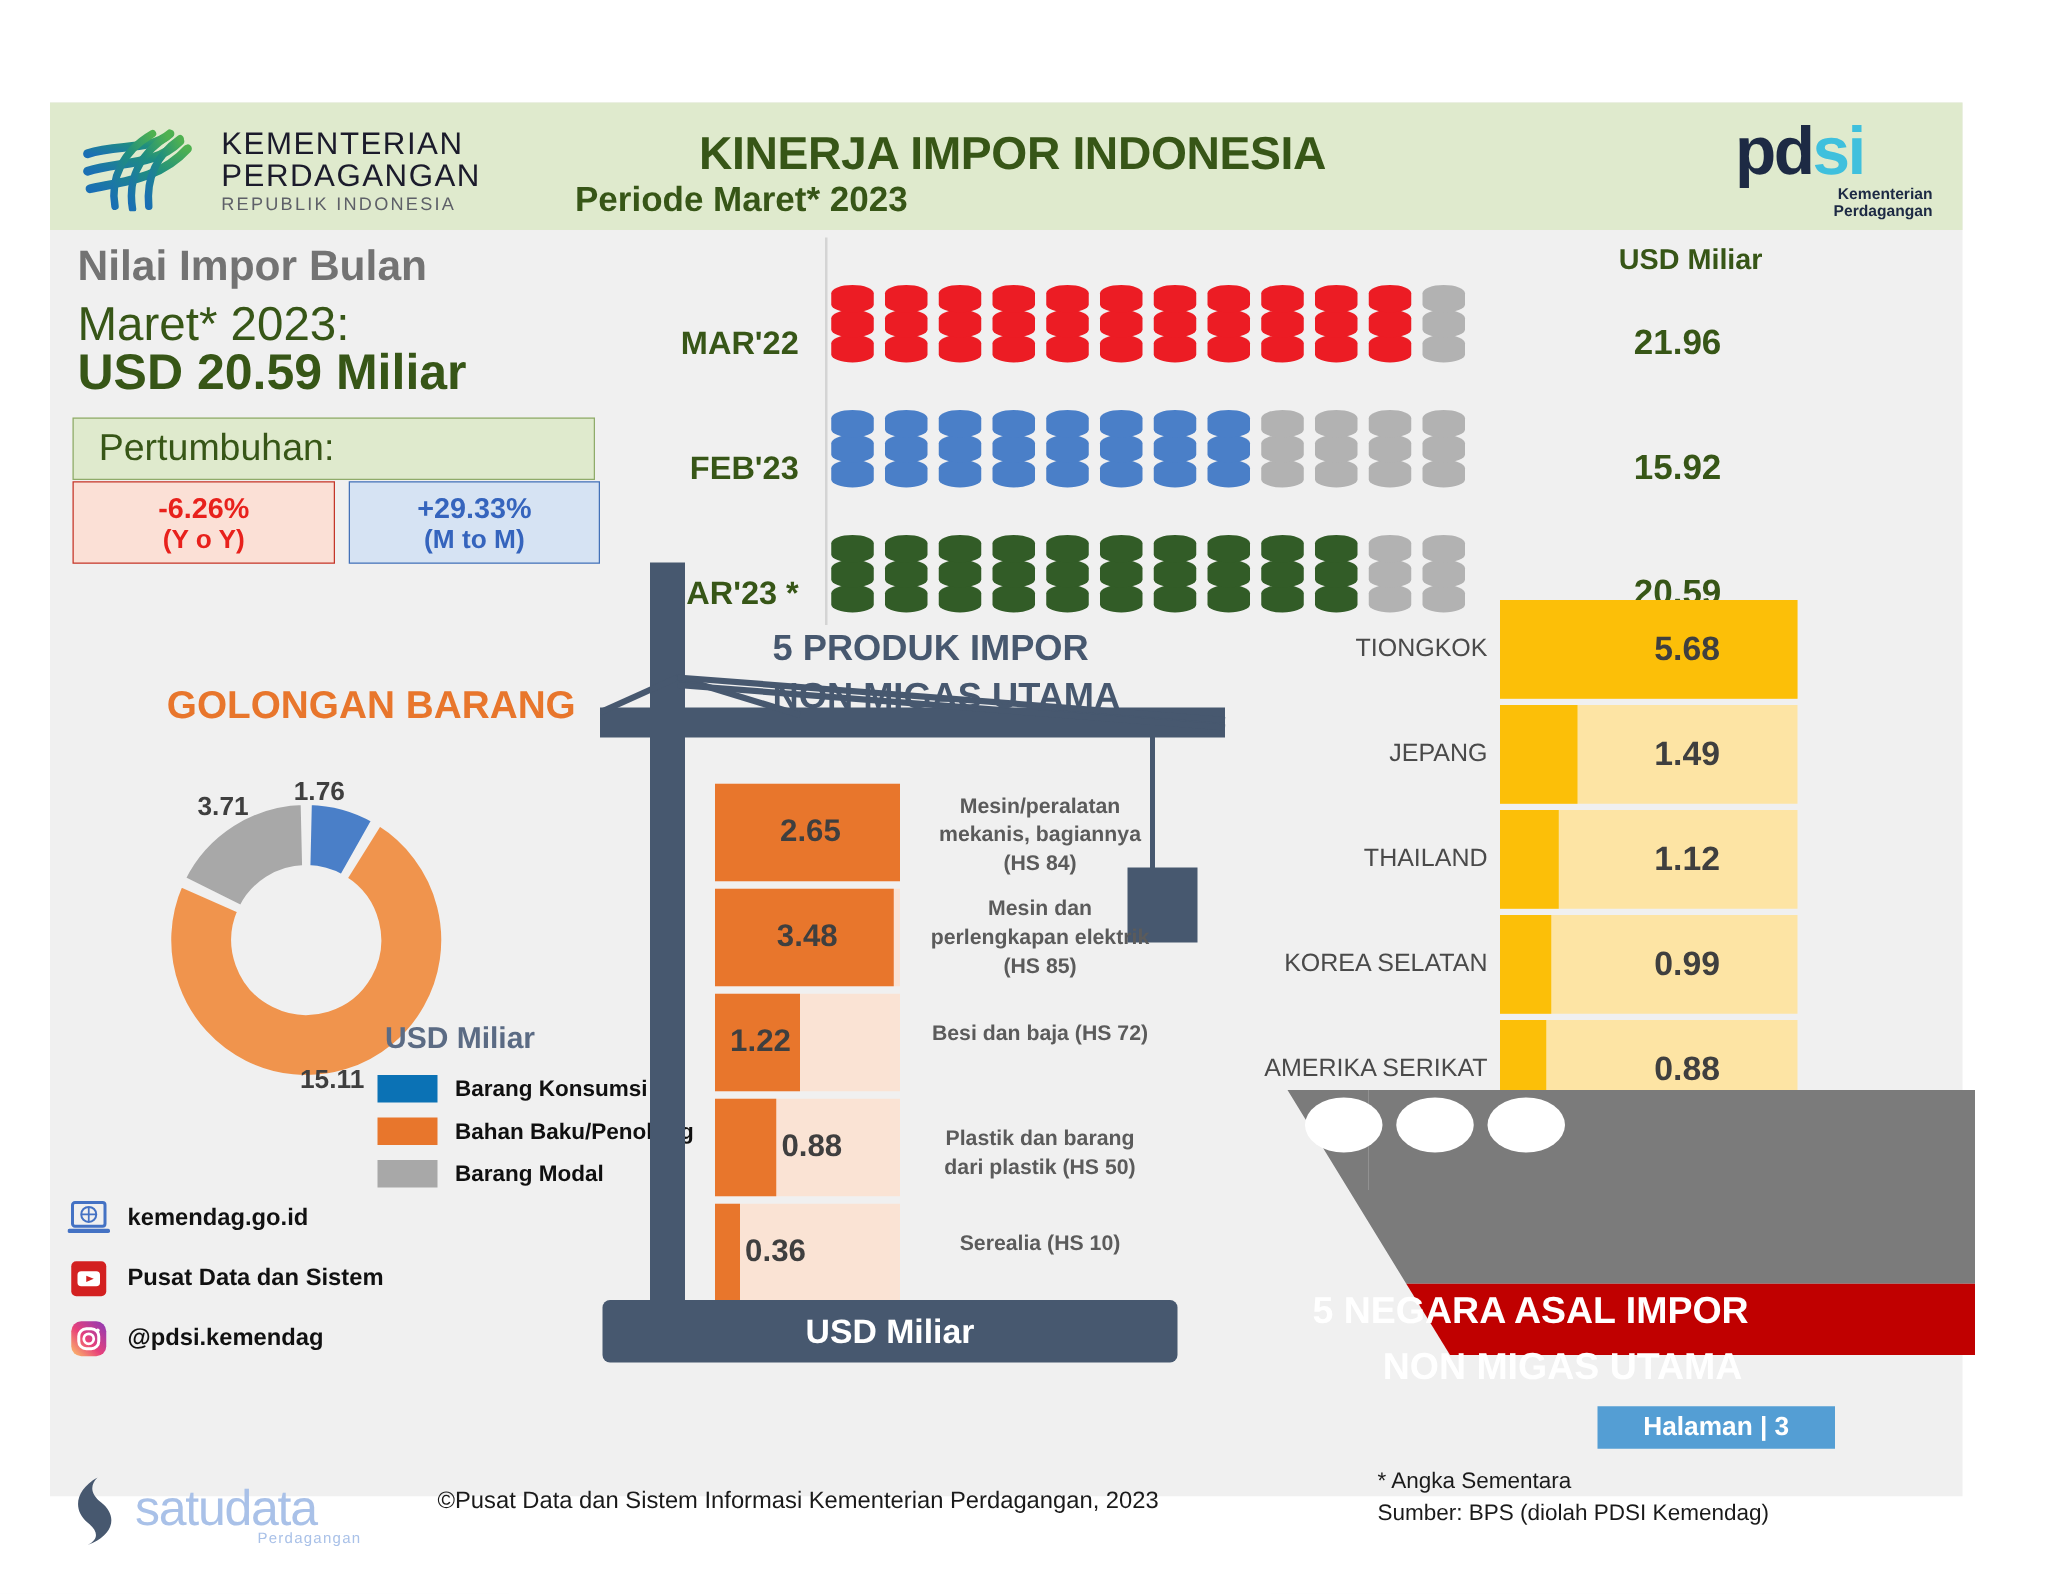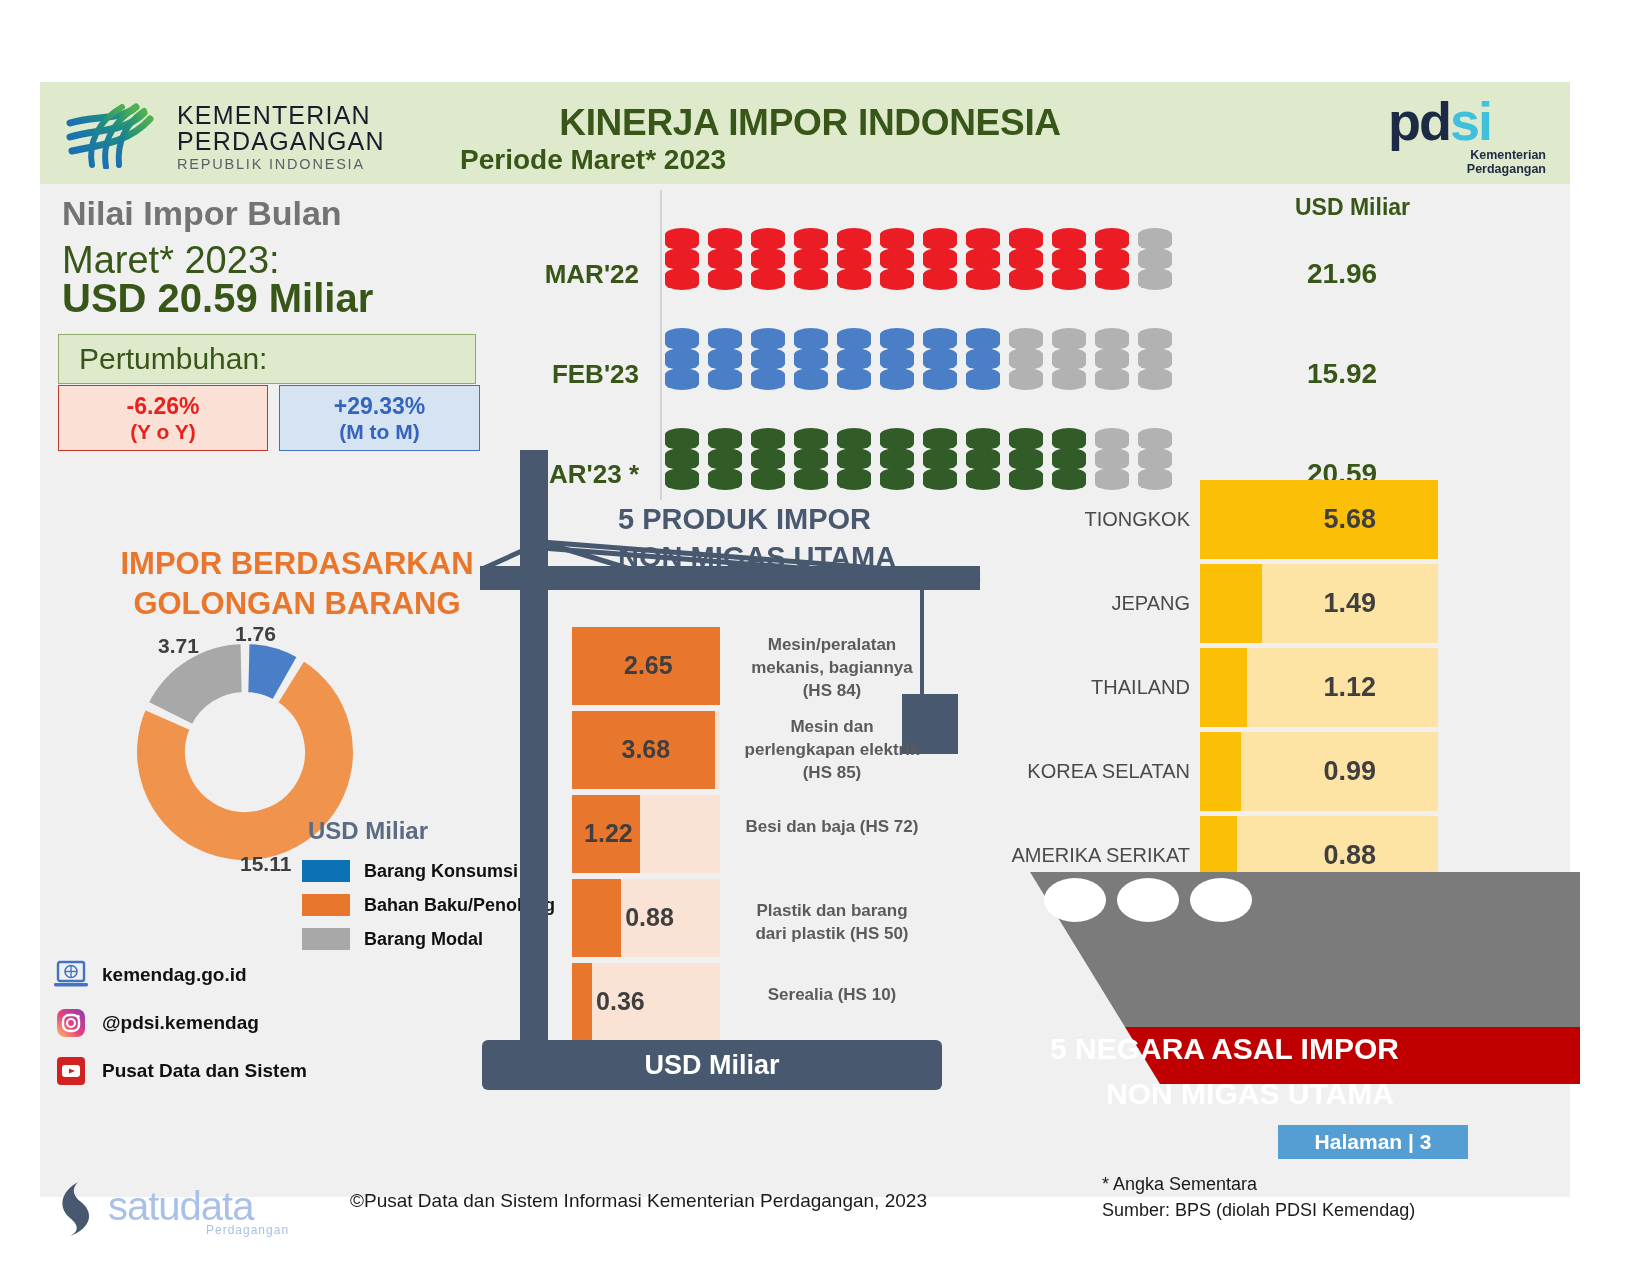--- a/index.html
+++ b/index.html
@@ -399,21 +399,20 @@
               <div class="seg s3" style="background:#b2b2b2"></div>
               <div class="seg s2" style="background:#b2b2b2"></div>
               <div class="seg s1" style="background:#b2b2b2"></div>
             </div>
           </div>
           <div class="brow-value">20.59</div>
         </div>
       </div>
 
   <div class="donut-title">
-    <div>IMPOR BERDASARKAN</div>
     <div>GOLONGAN BARANG</div>
   </div>
   <div class="donut-wrap">
     <svg viewBox="0 0 250 250" width="250" height="250" id="donut-svg">
           <path d="M 127.49560669300595 15.02831297450318 A 110 110 0 0 1 179.1451551603175 29.248748453792302 L 153.5492636299856 74.51297645745413 A 58 58 0 0 0 126.31586534722132 67.0149286592835 Z" fill="#4a7fc8" stroke="#f0f0f0" stroke-width="4"></path>
           <path d="M 183.43297938916083 31.803503715504917 A 110 110 0 1 1 24.35601772557058 80.60643253866236 L 71.93317298257358 101.5924826112947 A 58 58 0 1 0 155.8101164051939 75.86002923181168 Z" fill="#f0944d" stroke="#f0f0f0" stroke-width="4"></path>
           <path d="M 26.473448555070547 76.08662084490922 A 110 110 0 0 1 122.50439330699389 15.028312974503194 L 123.6841346527786 67.0149286592835 A 58 58 0 0 0 73.04963651085538 99.2093091727703 Z" fill="#a8a8a8" stroke="#f0f0f0" stroke-width="4"></path>
         </svg>
   </div>
   <div class="donut-lbl lbl-konsumsi">1.76</div>
@@ -439,45 +438,45 @@
   <div class="social" id="social-list">
         <div class="soc-row">
           <div class="soc-ico"><svg viewBox="0 0 34 30" width="34" height="30">
               <rect x="4" y="2" width="26" height="19" rx="2" fill="none" stroke="#4472c4" stroke-width="2.4"></rect>
               <circle cx="17" cy="11.5" r="6" fill="none" stroke="#4472c4" stroke-width="1.6"></circle>
               <line x1="11" y1="11.5" x2="23" y2="11.5" stroke="#4472c4" stroke-width="1.4"></line>
               <line x1="17" y1="5.5" x2="17" y2="17.5" stroke="#4472c4" stroke-width="1.4"></line>
               <rect x="0" y="23" width="34" height="3.4" rx="1.4" fill="#4472c4"></rect>
             </svg></div>
           <div class="soc-tx">kemendag.go.id</div>
+        </div>
+        <div class="soc-row">
+          <div class="soc-ico"><svg viewBox="0 0 34 30" width="34" height="30">
+              <rect x="3" y="1" width="28" height="28" rx="4" fill="#d32020"></rect>
+              <rect x="8" y="9" width="18" height="12" rx="3" fill="#fff"></rect>
+              <polygon points="15,12.5 21,15 15,17.5" fill="#d32020"></polygon>
+            </svg></div>
+          <div class="soc-tx">Pusat Data dan Sistem</div>
         </div>
         <div class="soc-row">
           <div class="soc-ico"><svg viewBox="0 0 34 30" width="34" height="30">
               <defs>
                 <linearGradient id="ig" x1="0" y1="1" x2="1" y2="0">
                   <stop offset="0%" stop-color="#fdc468"></stop>
                   <stop offset="45%" stop-color="#e8417a"></stop>
                   <stop offset="100%" stop-color="#8a3ab9"></stop>
                 </linearGradient>
               </defs>
               <rect x="3" y="1" width="28" height="28" rx="8" fill="url(#ig)"></rect>
               <rect x="9" y="7" width="16" height="16" rx="6" fill="none" stroke="#fff" stroke-width="2.4"></rect>
               <circle cx="17" cy="15" r="4" fill="none" stroke="#fff" stroke-width="2.2"></circle>
               <circle cx="24.2" cy="8.2" r="1.5" fill="#fff"></circle>
             </svg></div>
           <div class="soc-tx">@pdsi.kemendag</div>
         </div>
-        <div class="soc-row">
-          <div class="soc-ico"><svg viewBox="0 0 34 30" width="34" height="30">
-              <rect x="3" y="1" width="28" height="28" rx="4" fill="#d32020"></rect>
-              <rect x="8" y="9" width="18" height="12" rx="3" fill="#fff"></rect>
-              <polygon points="15,12.5 21,15 15,17.5" fill="#d32020"></polygon>
-            </svg></div>
-          <div class="soc-tx">Pusat Data dan Sistem</div>
-        </div>
       </div>
 
   <div class="crane-jib"></div>
   <div class="crane-mast"></div>
   <div class="crane-lines">
     <svg viewBox="0 0 520 80" width="520" height="80">
       <g stroke="#47586f" stroke-width="5" fill="none">
         <line x1="62" y1="20" x2="0" y2="48"></line>
         <line x1="62" y1="20" x2="160" y2="50"></line>
         <line x1="62" y1="20" x2="500" y2="54"></line>
@@ -496,21 +495,21 @@
   <div class="prod-bars" id="prod-bars">
         <div class="prow">
           <div class="ptrack"></div>
           <div class="pfill" style="width:148px;background:#e8762c"></div>
           <div class="pval" style="left:52px">2.65</div>
           <div class="plabel" style="top:6px">Mesin/peralatan mekanis, bagiannya  (HS 84)</div>
         </div>
         <div class="prow">
           <div class="ptrack"></div>
           <div class="pfill" style="width:142.97358490566037px;background:#e8762c"></div>
-          <div class="pval" style="left:49.48679245283019px">3.68</div>
+          <div class="pval" style="left:49.48679245283019px">3.48</div>
           <div class="plabel" style="top:4px">Mesin dan perlengkapan elektrik (HS 85)</div>
         </div>
         <div class="prow">
           <div class="ptrack"></div>
           <div class="pfill" style="width:68.13584905660377px;background:#e8762c"></div>
           <div class="pval" style="left:12.067924528301887px">1.22</div>
           <div class="plabel" style="top:20px">Besi dan baja (HS 72)</div>
         </div>
         <div class="prow">
           <div class="ptrack"></div>

